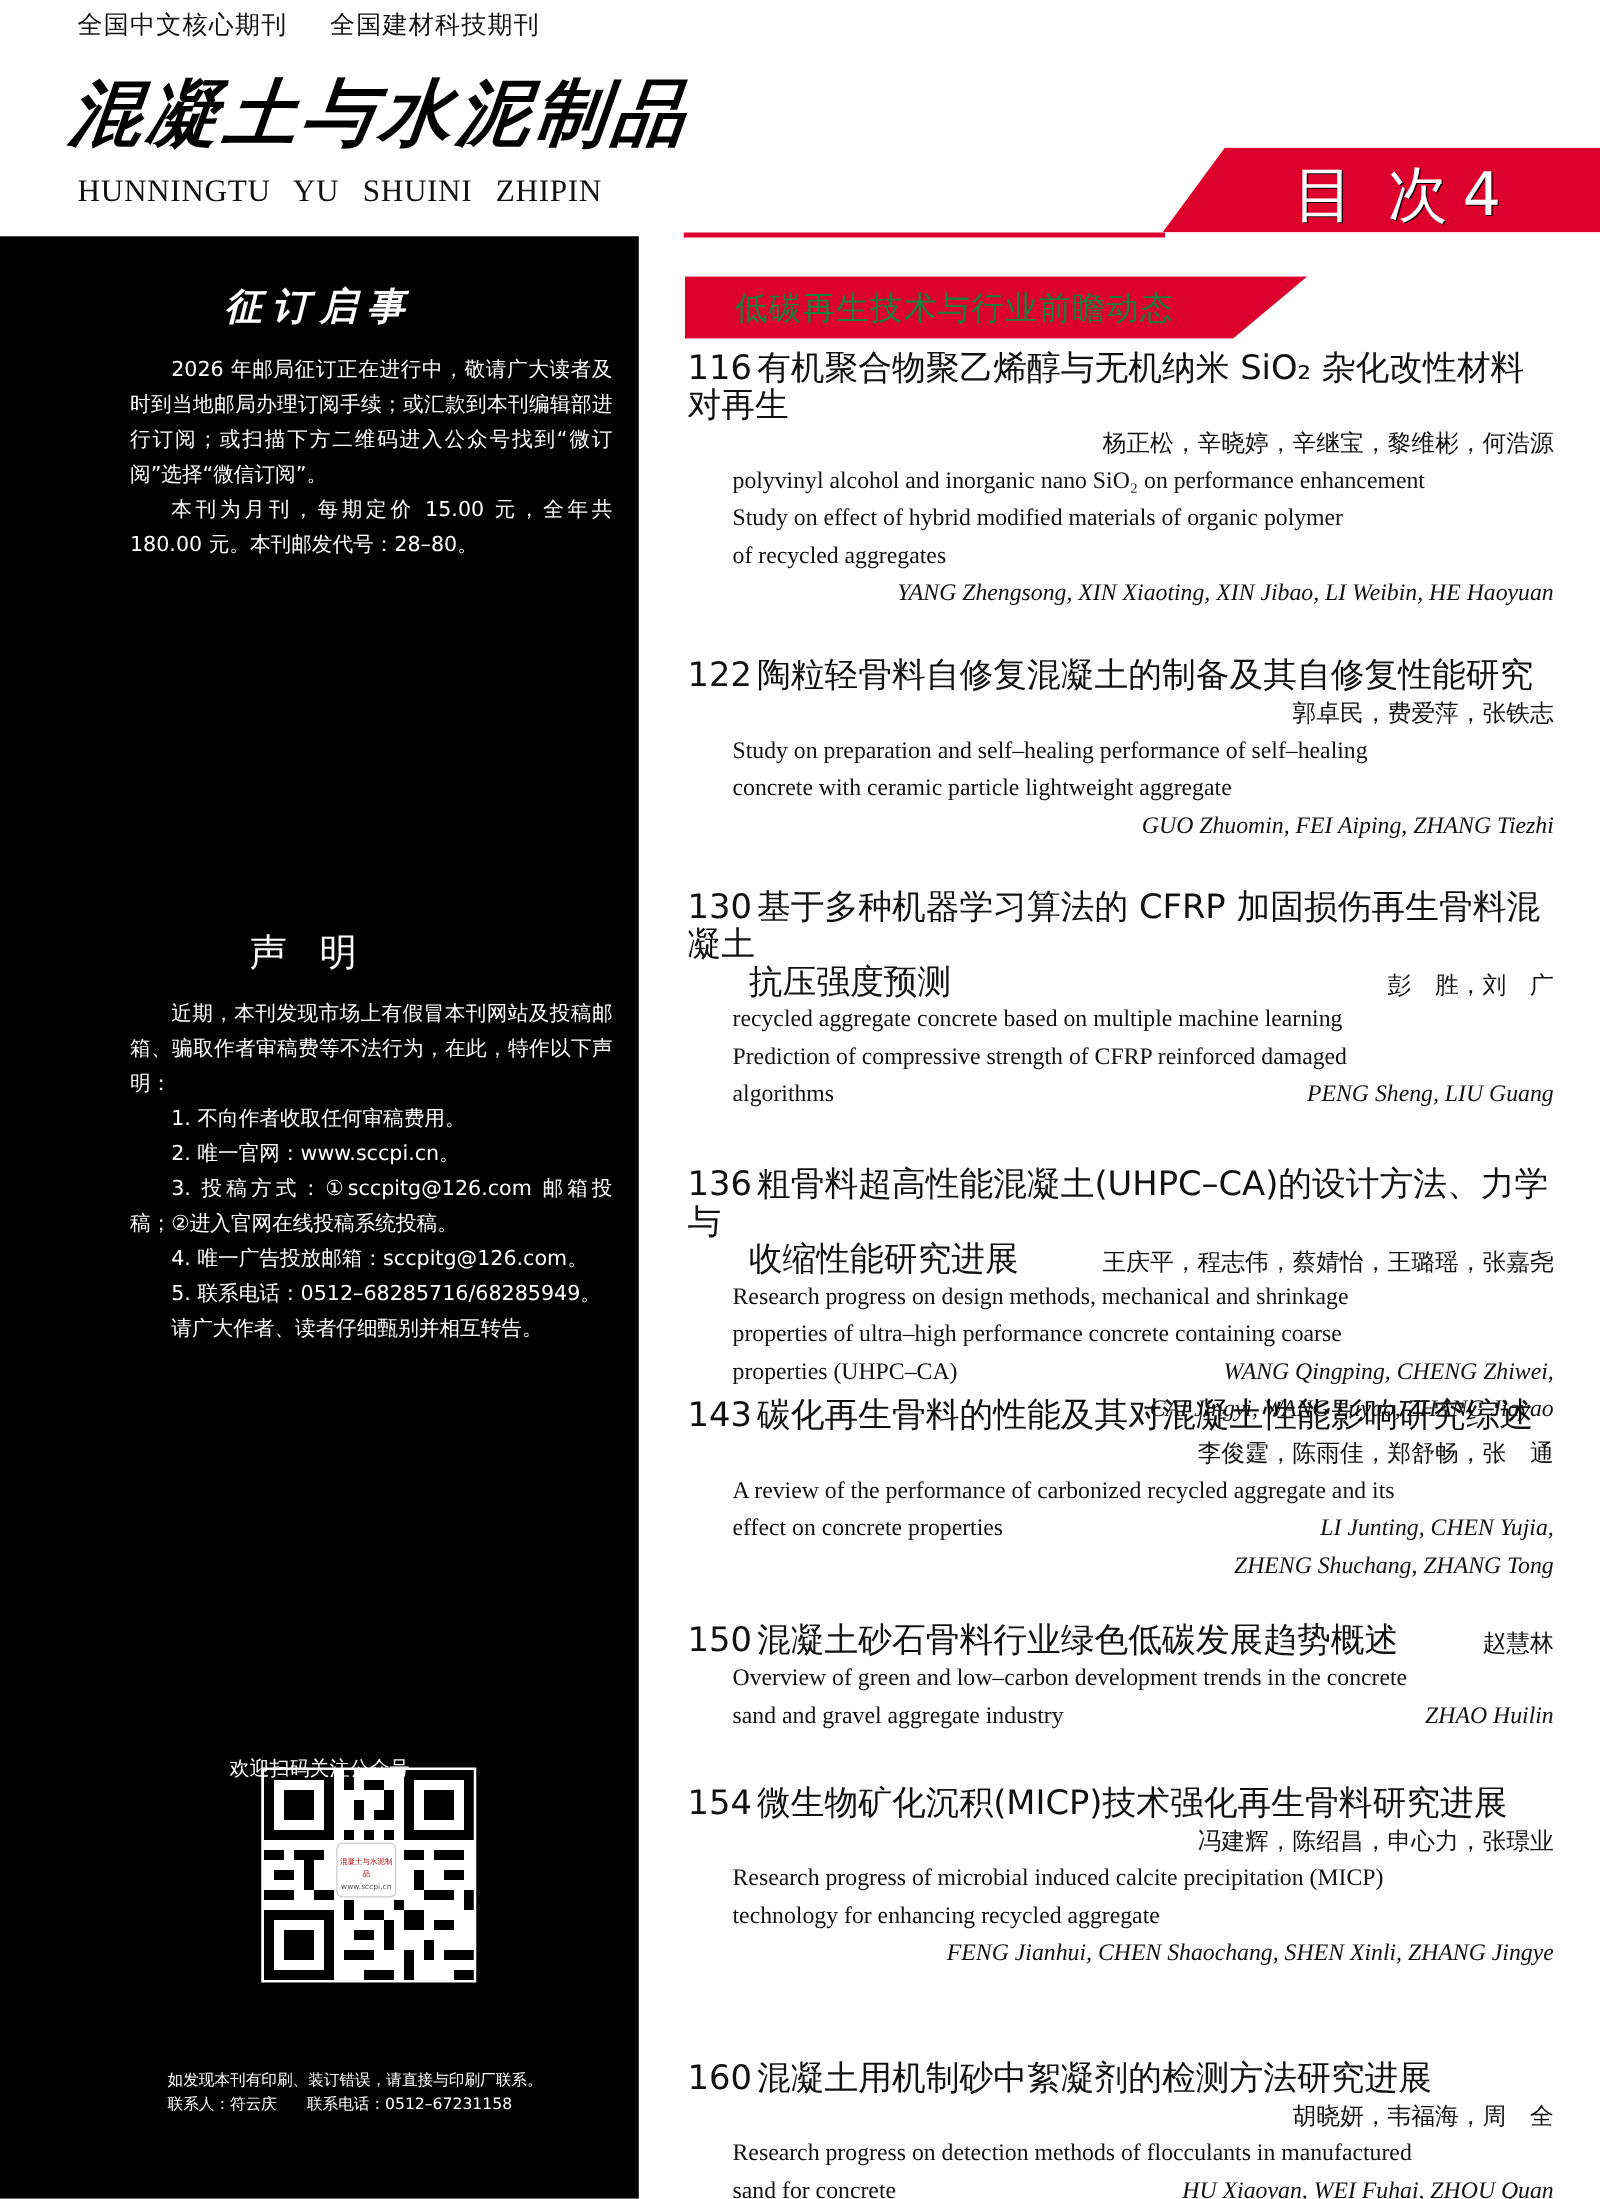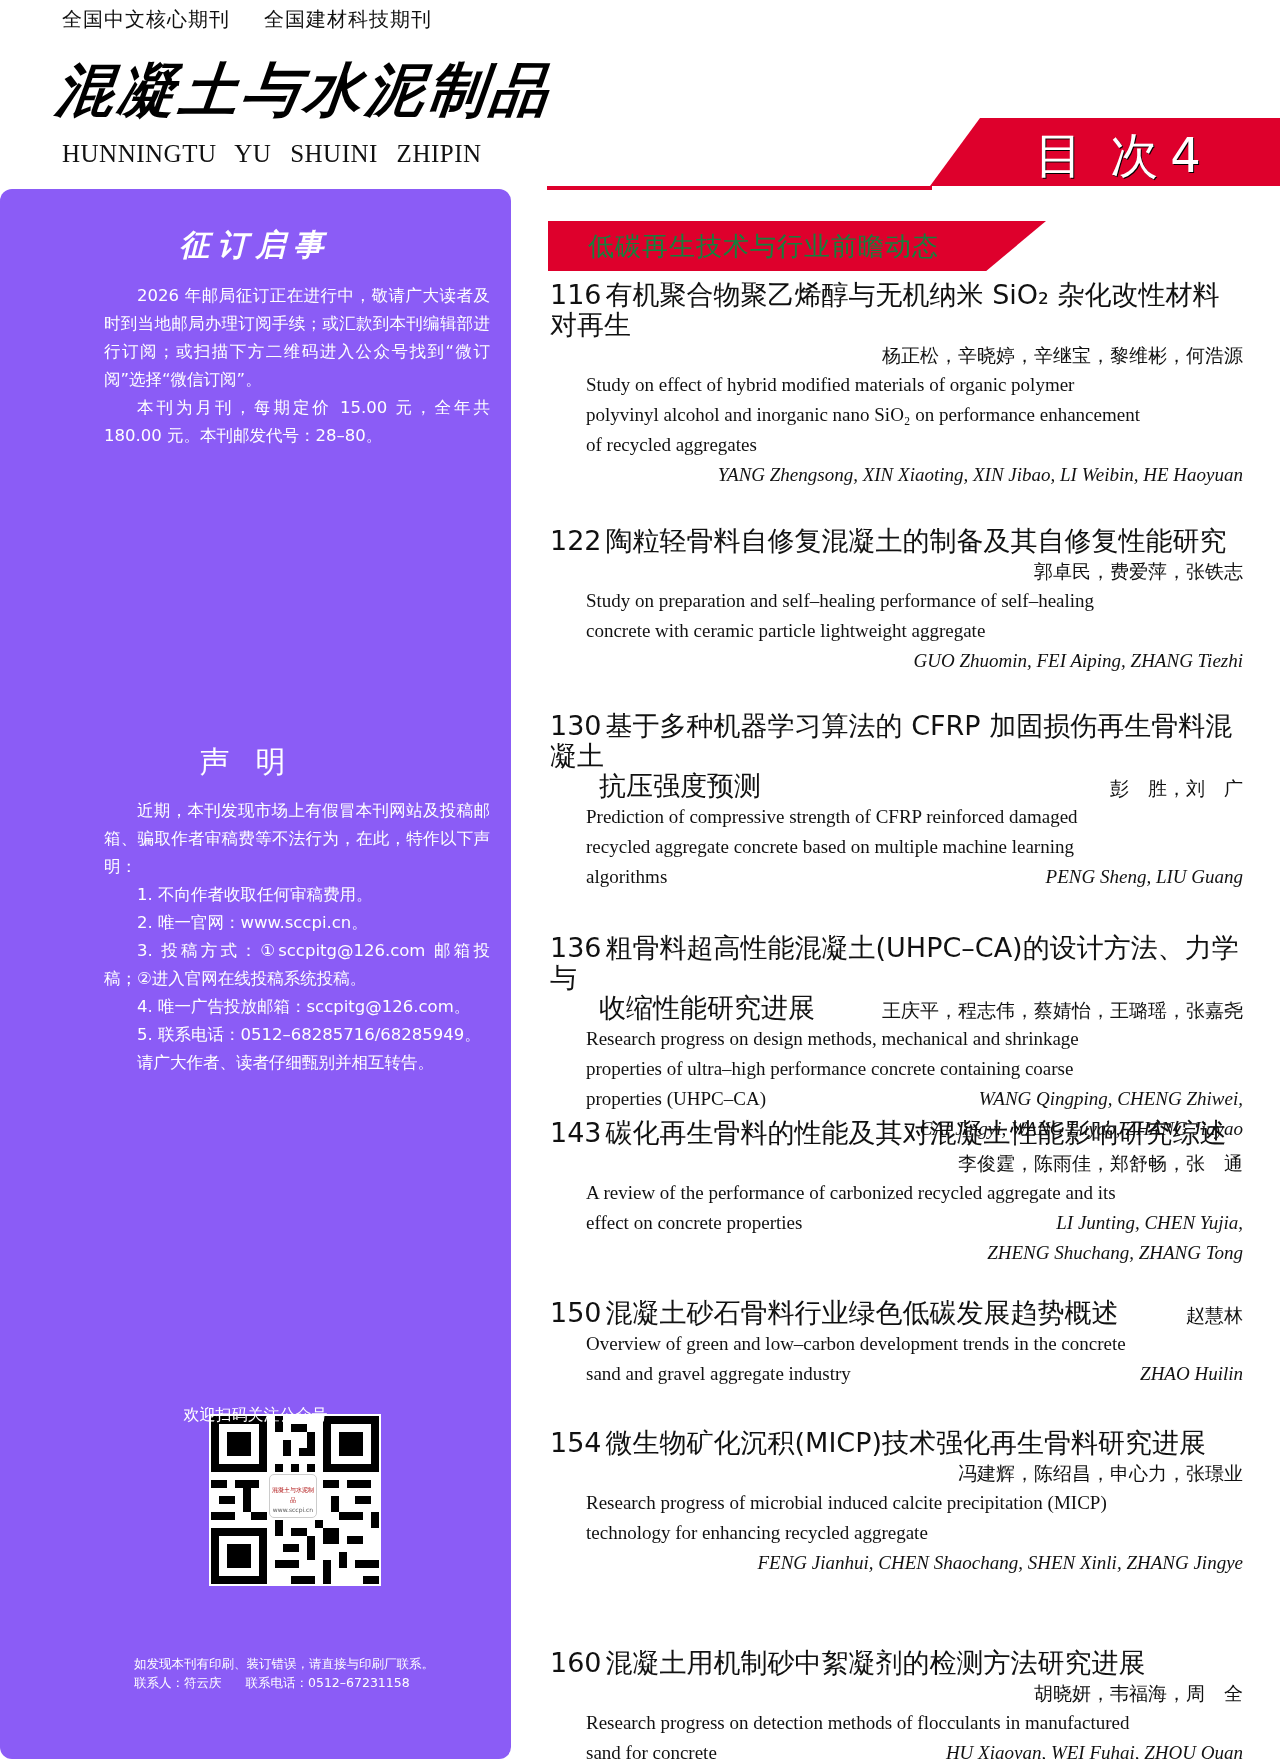--- a/index.html
+++ b/index.html
@@ -6,21 +6,21 @@
   body { width:1280px; height:1759px; position:relative; overflow:hidden; font-family:"DejaVu Sans", sans-serif; color:#111; }
   .abs { position:absolute; }
 
   
   .tagline { left:62px; top:6px; font-size:20px; letter-spacing:1px; color:#111; white-space:nowrap; }
   .tagline span + span { margin-left:34px; }
   .masthead { left:56px; top:52px; font-family:"DejaVu Serif", serif; font-size:58px; font-weight:bold; letter-spacing:4px; color:#000; white-space:nowrap; font-style:italic; transform:skewX(-6deg); }
   .pinyin { left:62px; top:140px; font-family:"Liberation Serif", serif; font-size:25px; letter-spacing:0.5px; color:#111; white-space:nowrap; word-spacing:12px; }
 
   
-  .sidebar { left:0; top:189px; width:511px; height:1570px; background:#8b5cf6; color:#fff;border-radius:12px; }
+  .sidebar { left:0; top:189px; width:511px; height:1570px; background:#000000; color:#fff; }
   .side-title { position:absolute; left:0; width:511px; text-align:center; color:#fff; }
   .sub-title { top:36px; font-family:"DejaVu Serif", serif; font-size:30px; font-weight:bold; letter-spacing:8px; font-style:italic; }
   .decl-title { top:553px; font-size:30px; letter-spacing:26px; }
   .side-text { position:absolute; left:104px; width:386px; font-size:16.5px; line-height:28px; color:#fff; }
   .side-text p { margin:0; text-indent:2em; text-align:justify; }
   .side-text p.item { text-indent:2em; }
   .sub-text { top:93px; }
   .decl-text { top:608px; }
 
   
@@ -136,22 +136,22 @@
 <div class="abs qr-caption">欢迎扫码关注公众号</div>
 <div class="abs footer-note">
   <div>如发现本刊有印刷、装订错误，请直接与印刷厂联系。</div>
   <div><span>联系人：符云庆</span><span>联系电话：0512–67231158</span></div>
 </div>
 
 <div class="article" style="top:280px;">
   <div class="a-title"><span class="page">116</span><span>有机聚合物聚乙烯醇与无机纳米 SiO₂ 杂化改性材料对再生</span></div>
   <div class="a-authors-cn">杨正松，辛晓婷，辛继宝，黎维彬，何浩源</div>
   <div class="a-en">
+      <div>polyvinyl alcohol and inorganic nano SiO₂ on performance enhancement</div>
       <div>Study on effect of hybrid modified materials of organic polymer</div>
-      <div>polyvinyl alcohol and inorganic nano SiO₂ on performance enhancement</div>
       <div>of recycled aggregates</div>
     </div>
   <div class="a-en-auth">YANG Zhengsong, XIN Xiaoting, XIN Jibao, LI Weibin, HE Haoyuan</div>
 </div>
 
 <div class="article" style="top:526px;">
   <div class="a-title"><span class="page">122</span><span>陶粒轻骨料自修复混凝土的制备及其自修复性能研究</span></div>
   <div class="a-authors-cn">郭卓民，费爱萍，张铁志</div>
   <div class="a-en">
       <div>Study on preparation and self–healing performance of self–healing</div>
@@ -160,22 +160,22 @@
   <div class="a-en-auth">GUO Zhuomin, FEI Aiping, ZHANG Tiezhi</div>
 </div>
 
 <div class="article" style="top:711px;">
   <div class="a-title"><span class="page">130</span><span>基于多种机器学习算法的 CFRP 加固损伤再生骨料混凝土</span></div>
   <div class="row-split" style="padding-left:49px;">
     <span class="a-title left-part">抗压强度预测</span>
     <span class="inline-auth">彭　胜，刘　广</span>
   </div>
   <div class="a-en">
+      <div>recycled aggregate concrete based on multiple machine learning</div>
       <div>Prediction of compressive strength of CFRP reinforced damaged</div>
-      <div>recycled aggregate concrete based on multiple machine learning</div>
     <div class="row-split">
         <span>algorithms</span>
         <span class="inline-en-auth">PENG Sheng, LIU Guang</span>
       </div>
   </div>
 </div>
 
 <div class="article" style="top:898px;margin-top:35px;">
   <div class="a-title"><span class="page">136</span><span>粗骨料超高性能混凝土(UHPC–CA)的设计方法、力学与</span></div>
   <div class="row-split" style="padding-left:49px;">

